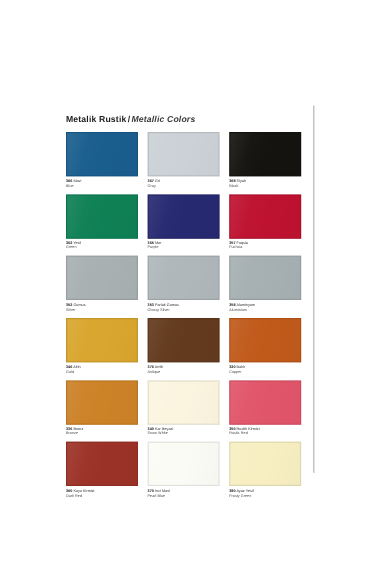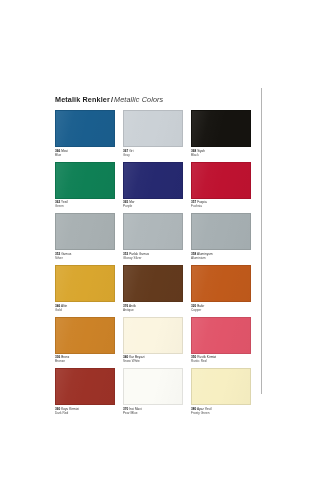--- a/index.html
+++ b/index.html
@@ -54,21 +54,21 @@
   }
   #chart-heading .tr-title {
     font-weight: bold;
   }
   #chart-heading .sep {
     font-weight: bold;
     padding: 0 1px;
   }
   #chart-heading .en-title {
     font-style: italic;
-    font-weight: normal;
+    font-weight: bold;
     color: #3a3a3a;
   }
 
   
   #swatch-grid {
     display: grid;
     grid-template-columns: repeat(3, 1fr);
     column-gap: 8px;
     row-gap: 0px;
   }
@@ -119,21 +119,21 @@
 </head>
 <body>
 
 <div id="page-sheet">
 
   <div id="page-edge-rule"></div>
 
   <div id="catalog-content">
 
     <div id="chart-heading">
-      <span class="tr-title">Metalik Renkler</span><span class="sep">/</span><span class="en-title">Metallic Colors</span>
+      <span class="tr-title">Metalik Rustik</span><span class="sep">/</span><span class="en-title">Metallic Colors</span>
     </div>
 
     <div id="swatch-grid">
         <div class="swatch-cell">
           <div class="swatch-chip" style="background: rgb(26, 94, 142);"></div>
           <div class="swatch-label">
             <span class="line-tr"><span class="code">366</span> <span>Mavi</span></span>
             <span class="line-en">Blue</span>
           </div>
         </div>

